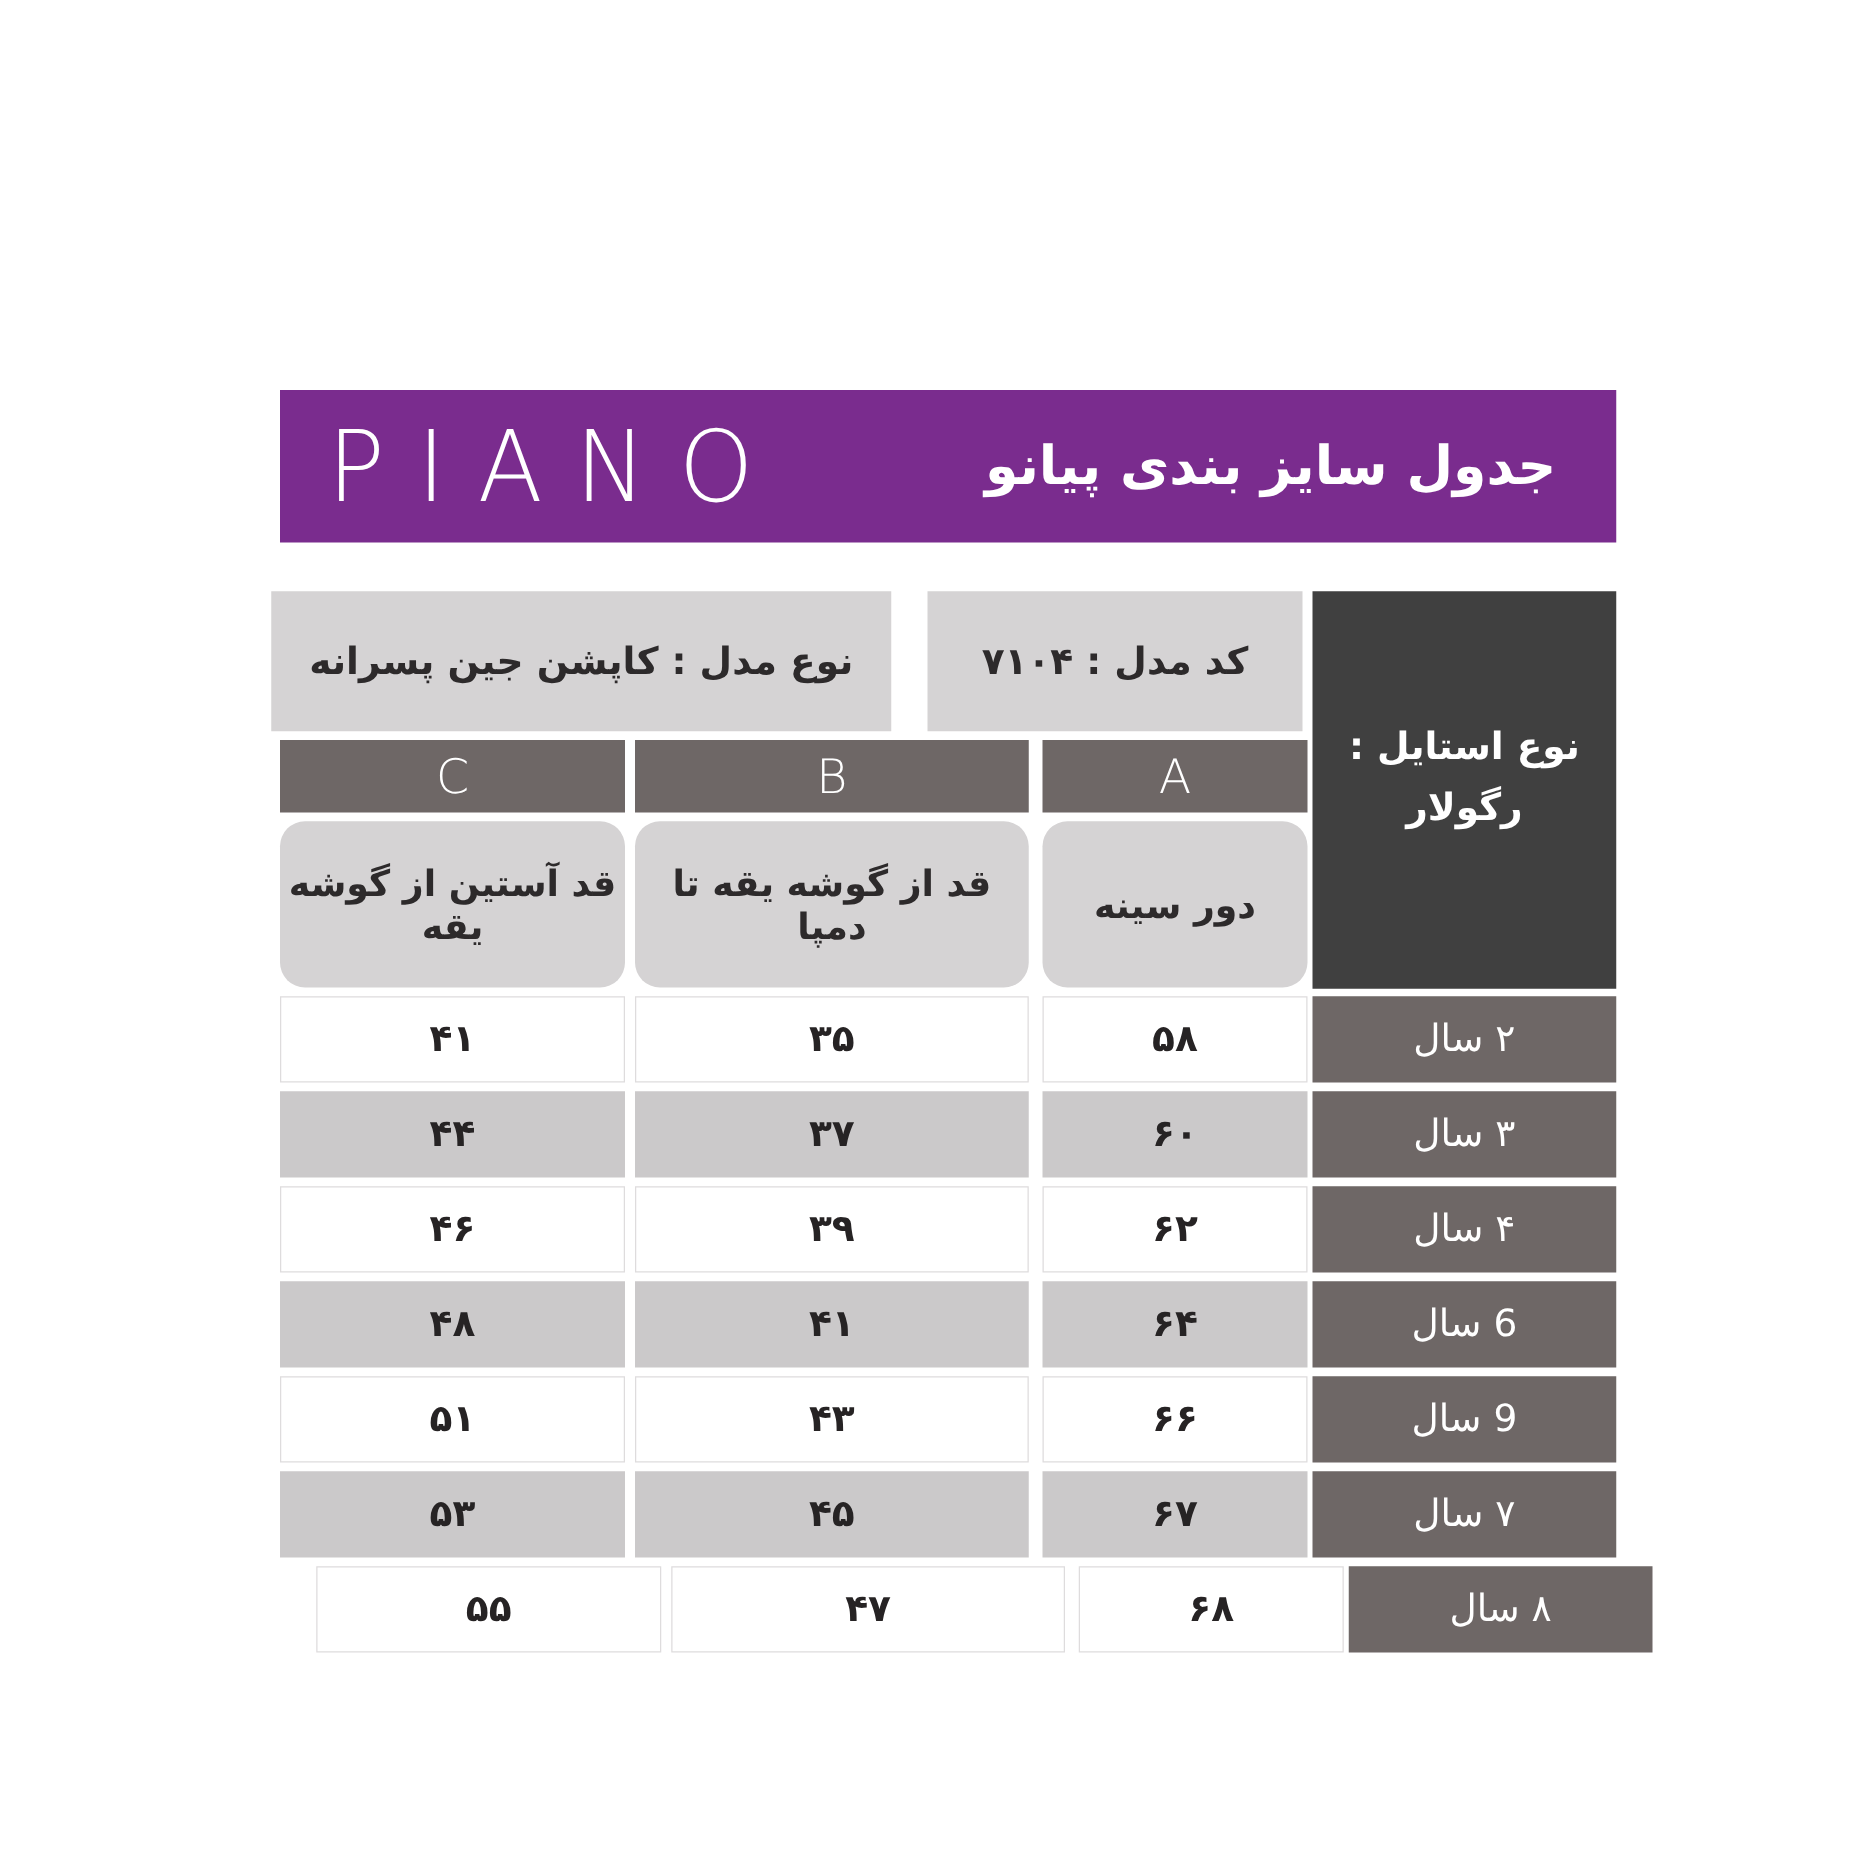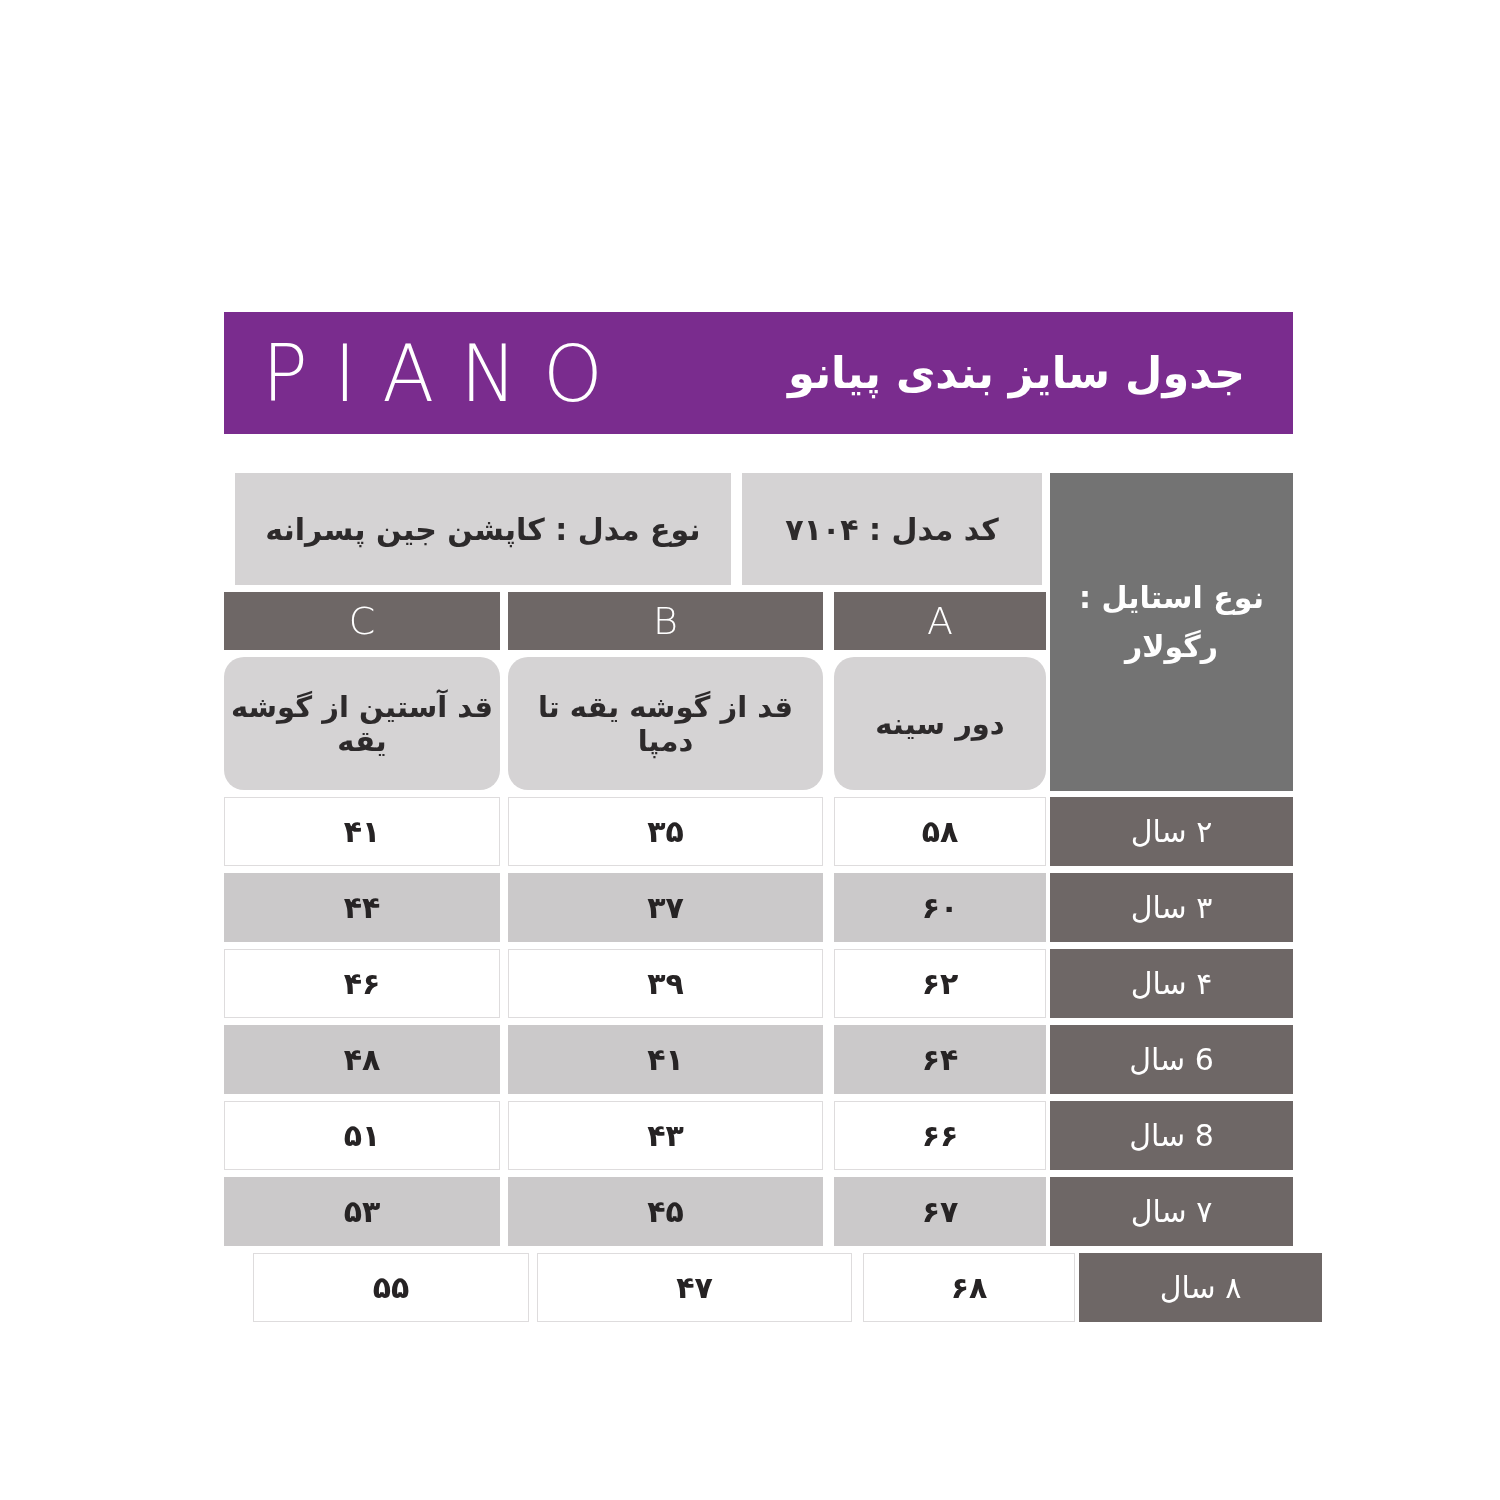--- a/index.html
+++ b/index.html
@@ -47,28 +47,28 @@
     white-space: nowrap;
   }
 
   
   .info-cell {
     top: 473px; height: 112px;
     background: #d5d3d4;
     font-size: 30px;
     font-weight: 600;
   }
-  .model-cell { left: 235px; width: 496px; }
+  .model-cell { left: 217px; width: 496px; }
   .code-cell  { left: 742px; width: 300px; }
 
   
   .style-cell {
     left: 1050px; top: 473px;
     width: 243px; height: 318px;
-    background: #737373;
+    background: #404040;
     color: #ffffff;
     font-size: 30px;
     font-weight: 600;
     flex-direction: column;
     line-height: 1.65;
     padding-bottom: 20px;
   }
 
   
   .col-c   { left: 224px;  width: 276px; }
@@ -158,21 +158,21 @@
 <div class="cell age-cell col-age r2 fa">۴ سال</div>
 
 <div class="cell data-cell row-gray col-c r3 fa">۴۸</div>
 <div class="cell data-cell row-gray col-b r3 fa">۴۱</div>
 <div class="cell data-cell row-gray col-a r3 fa">۶۴</div>
 <div class="cell age-cell col-age r3 fa">6 سال</div>
 
 <div class="cell data-cell row-white col-c r4 fa">۵۱</div>
 <div class="cell data-cell row-white col-b r4 fa">۴۳</div>
 <div class="cell data-cell row-white col-a r4 fa">۶۶</div>
-<div class="cell age-cell col-age r4 fa">8 سال</div>
+<div class="cell age-cell col-age r4 fa">9 سال</div>
 
 <div class="cell data-cell row-gray col-c r5 fa">۵۳</div>
 <div class="cell data-cell row-gray col-b r5 fa">۴۵</div>
 <div class="cell data-cell row-gray col-a r5 fa">۶۷</div>
 <div class="cell age-cell col-age r5 fa">۷ سال</div>
 
 <div class="cell data-cell row-white col-c r6 fa">۵۵</div>
 <div class="cell data-cell row-white col-b r6 fa">۴۷</div>
 <div class="cell data-cell row-white col-a r6 fa">۶۸</div>
 <div class="cell age-cell col-age r6 fa">۸ سال</div>

